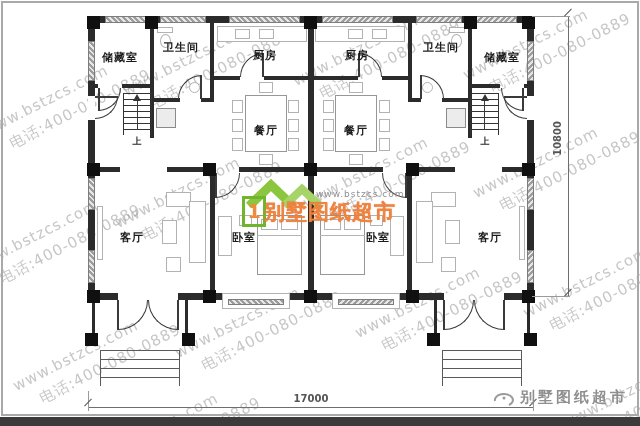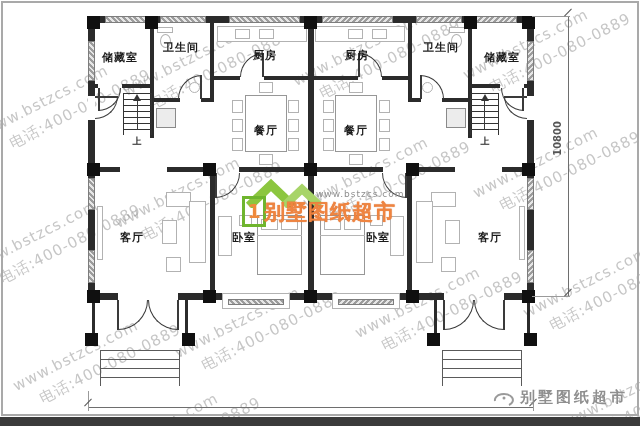--- a/index.html
+++ b/index.html
@@ -283,20 +283,21 @@
     <i class="c" style="left:115px;top:274px"></i>
     <i class="c" style="left:216px;top:274px"></i>
     <i class="c" style="left:318px;top:274px"></i>
     <i class="c" style="left:434px;top:274px"></i>
 
     <i class="dl" style="left:0;top:391px;width:446px;height:1px"></i>
     <i class="dext" style="left:0;top:375px;width:1px;height:20px"></i>
     <i class="dext" style="left:445px;top:375px;width:1px;height:20px"></i>
     <i class="tick" style="left:-5px;top:386px"></i>
     <i class="tick" style="left:440px;top:386px"></i>
+    <b class="dimtext" style="left:0;top:377px;width:446px">17000</b>
 
     <i class="dl" style="left:480px;top:0;width:1px;height:281px"></i>
     <i class="dext" style="left:444px;top:0;width:38px;height:1px"></i>
     <i class="dext" style="left:444px;top:280px;width:38px;height:1px"></i>
     <i class="tick" style="left:475px;top:-4px"></i>
     <i class="tick" style="left:475px;top:276px"></i>
     <b class="dimtext-v" style="left:464px;top:105px">10800</b>
   </div>
 
   <div class="clogo">

